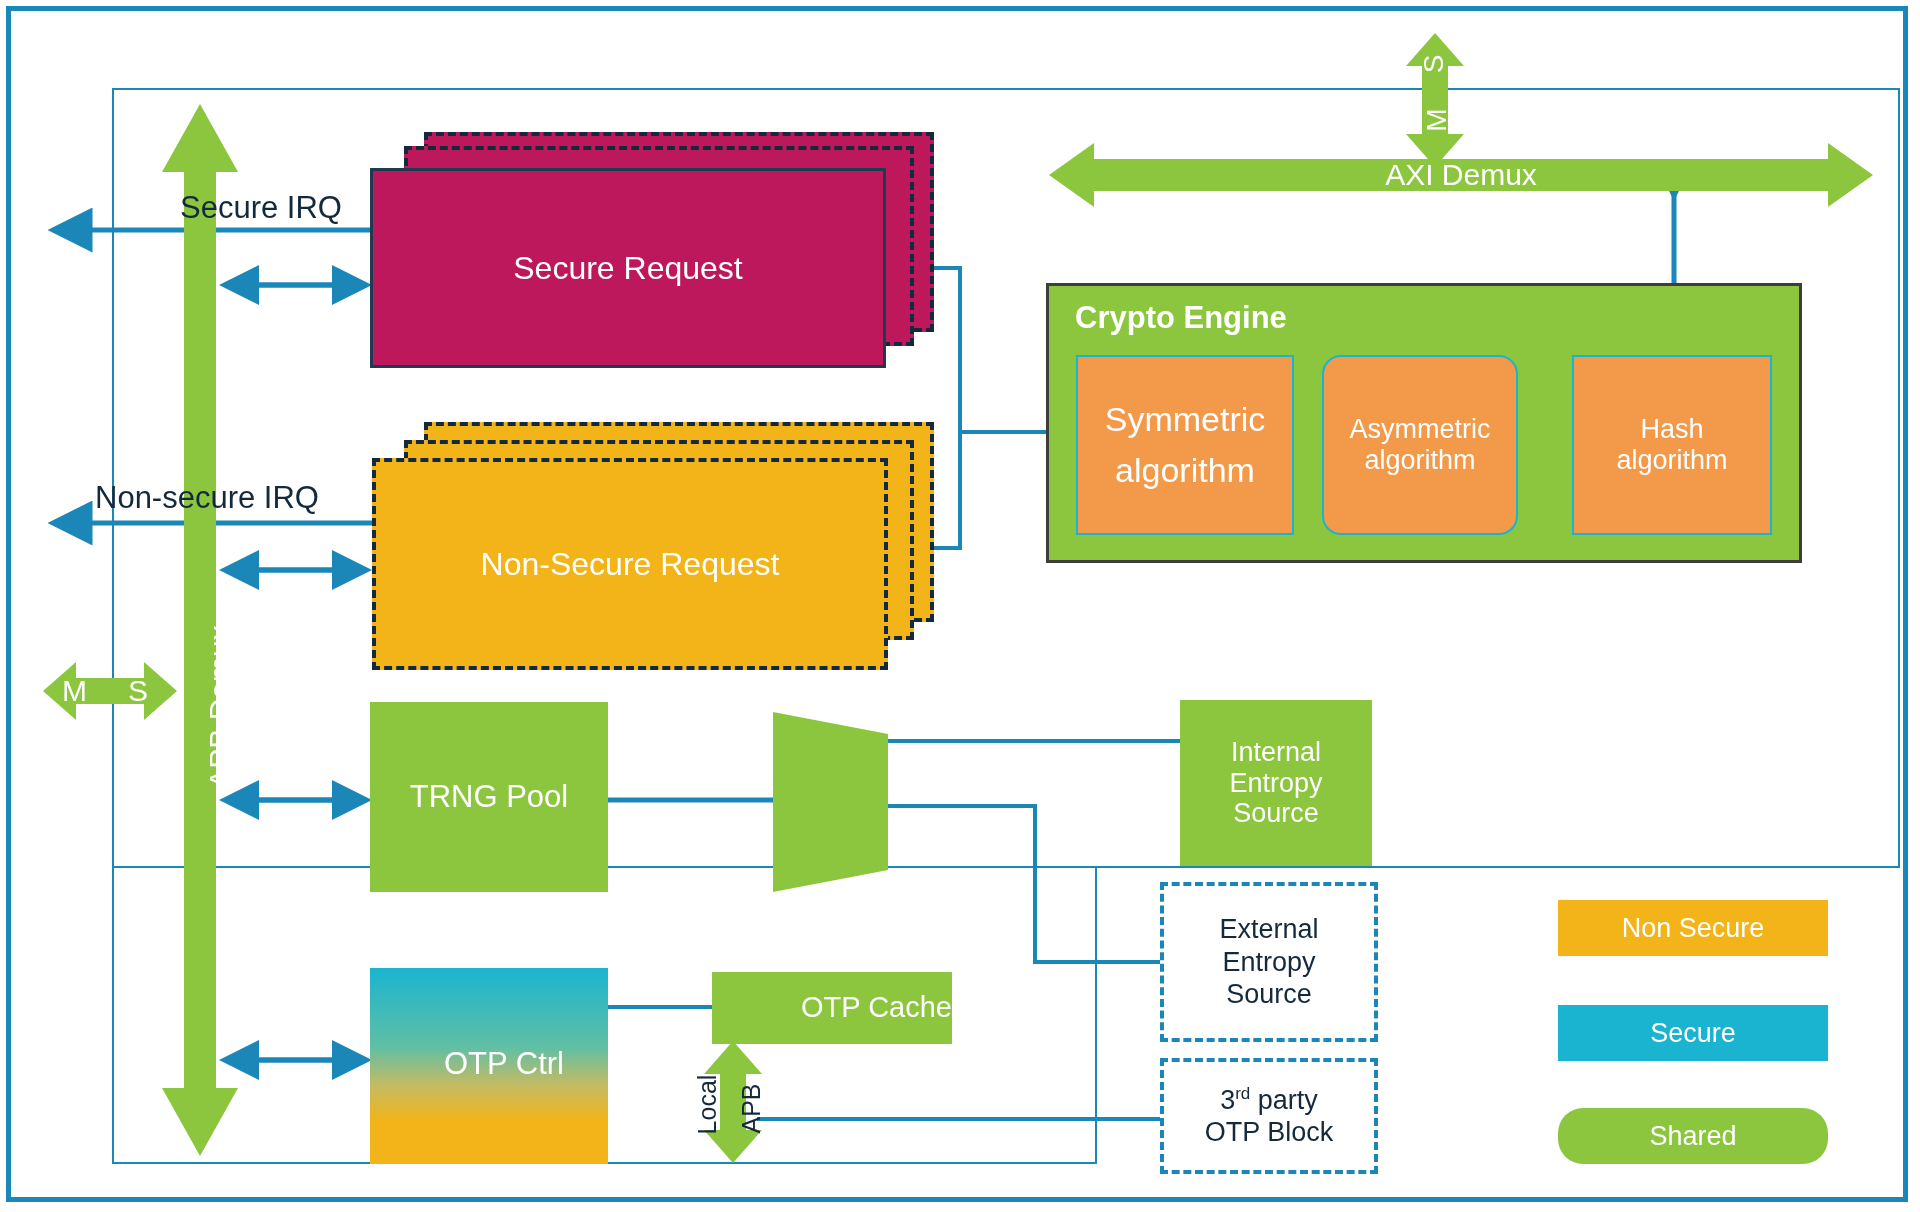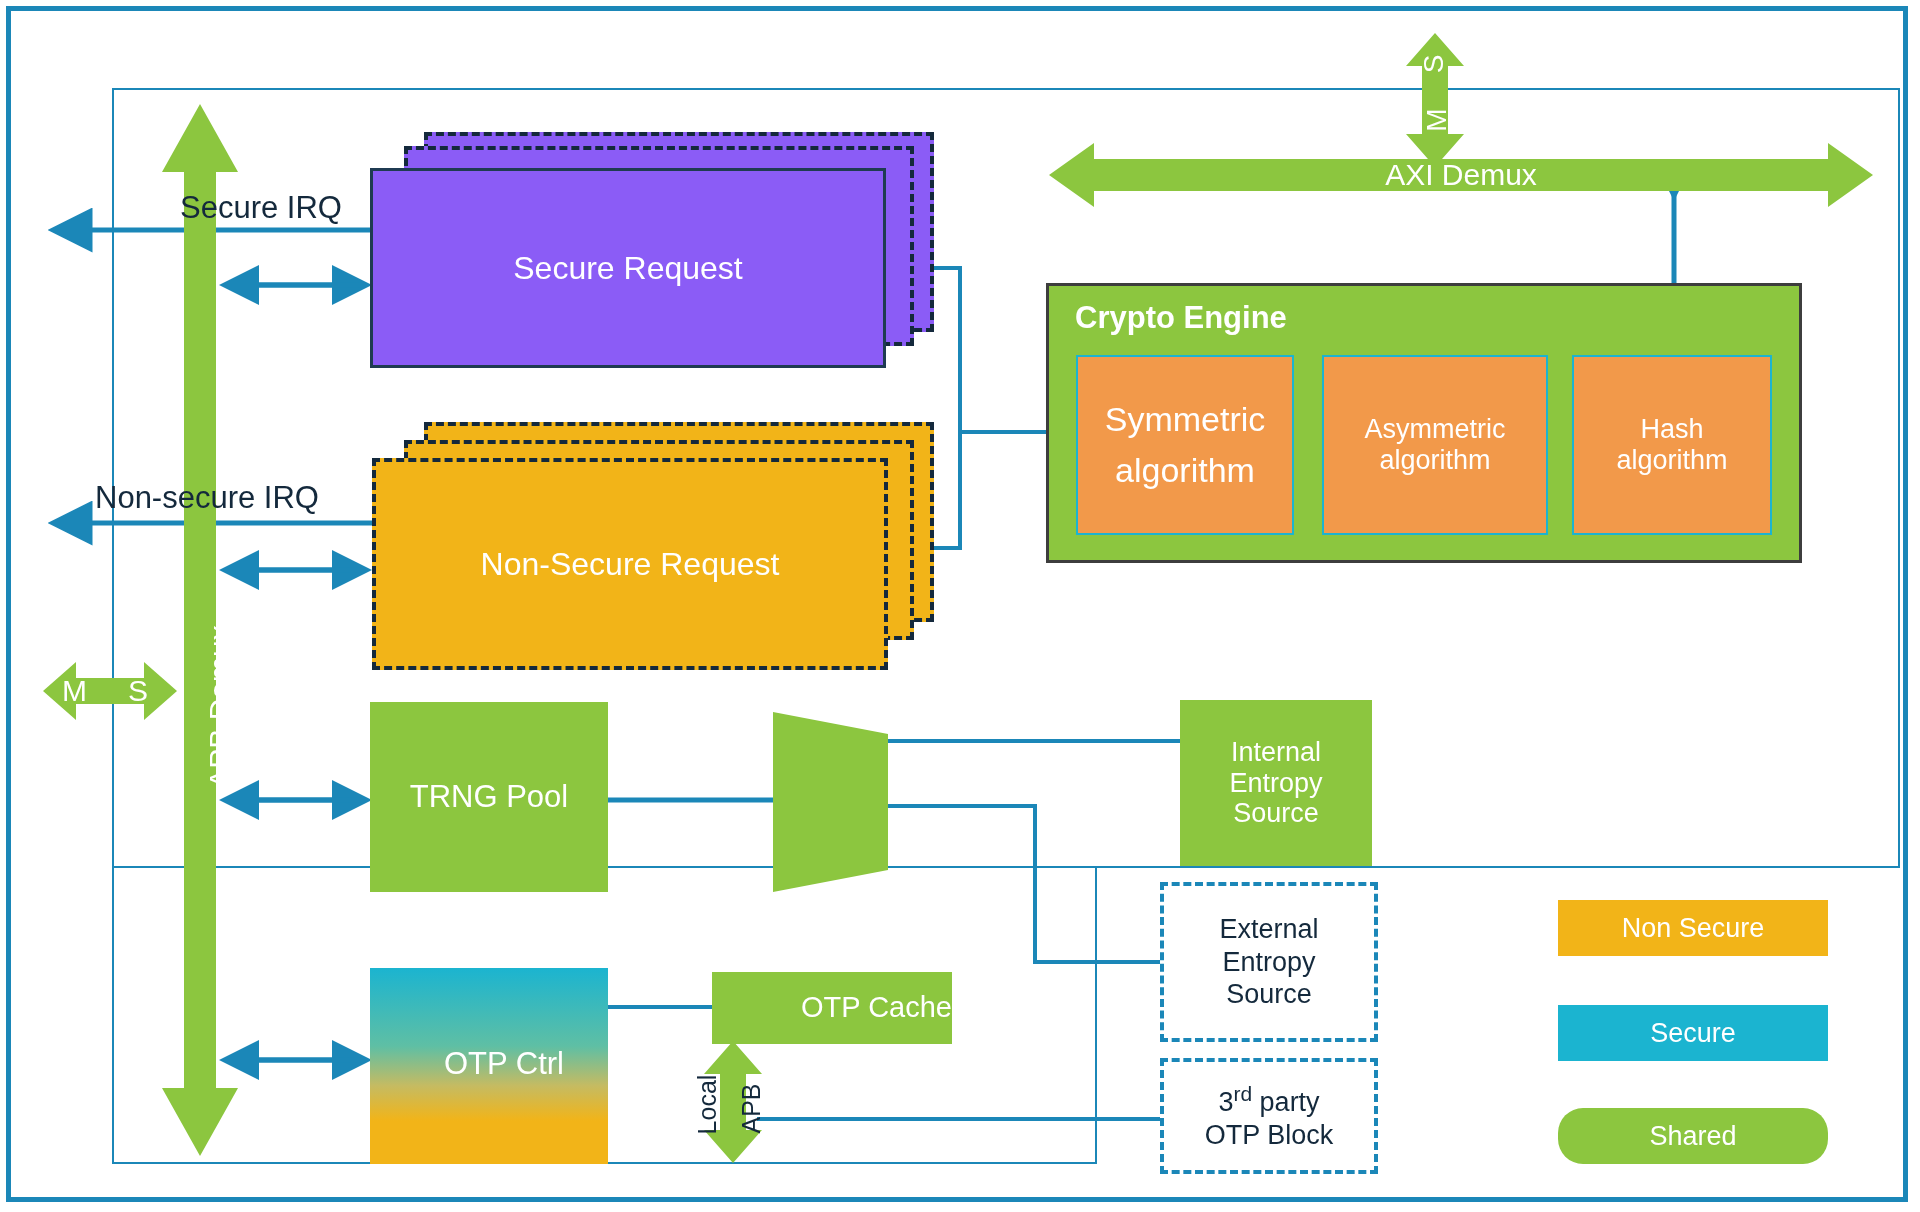--- a/index.html
+++ b/index.html
@@ -21,21 +21,21 @@
   .inner-frame2{
     position:absolute;left:112px;top:866px;width:985px;height:298px;
     border:2px solid #1B87B8;border-top:none;box-sizing:border-box;background:transparent;
   }
 
   
   .box{position:absolute;box-sizing:border-box;display:flex;
        align-items:center;justify-content:center;text-align:center;
        color:#fff;line-height:1.14;}
 
-  .sec{background:#8b5cf6;}
+  .sec{background:#be185d;}
   .nsec{background:#F2B418;}
   .shared{background:#8CC63F;}
   .algo{background:#F2994A;border:2px solid #1BB4D0;}
 
   .solid-dark{border:3px solid #1F3B52;}
   .dashed-dark{border:4px dashed #14293C;}
 
   
   .crypto-engine{
     position:absolute;left:1046px;top:283px;width:756px;height:280px;
@@ -190,21 +190,21 @@
   <div class="lbl" style="left:180px;top:190px;font-size:31px;">Secure IRQ</div>
   <div class="lbl" style="left:95px;top:480px;font-size:31px;">Non-secure IRQ</div>
 
   <div class="crypto-engine">
     <div class="crypto-title">Crypto Engine</div>
   </div>
   <div class="box algo" style="left:1076px;top:355px;width:218px;height:180px;font-size:34px;flex-direction:column;gap:12px;">
     <span>Symmetric</span>
     <span>algorithm</span>
   </div>
-  <div class="box algo" style="left:1322px;top:355px;width:226px;height:180px;font-size:27px;flex-direction:column;">
+  <div class="box algo" style="left:1322px;top:355px;width:196px;height:180px;font-size:27px;flex-direction:column;border-radius:19px;">
     <span>Asymmetric</span>
     <span>algorithm</span>
   </div>
   <div class="box algo" style="left:1572px;top:355px;width:200px;height:180px;font-size:27px;flex-direction:column;">
     <span>Hash</span>
     <span>algorithm</span>
   </div>
 
   <div class="box shared" style="left:370px;top:702px;width:238px;height:190px;font-size:31px;">
     <span>TRNG Pool</span>
@@ -238,21 +238,21 @@
               transform-origin:center;">APB</div>
 
   <div class="ext-dashed" style="left:1160px;top:882px;width:218px;height:160px;font-size:27px;flex-direction:column;">
     <span>External</span>
     <span>Entropy</span>
     <span>Source</span>
   </div>
 
   <div class="ext-dashed" style="left:1160px;top:1058px;width:218px;height:116px;font-size:27px;flex-direction:column;">
     <span>
-      <span>3</span><sup style="font-size:21px;">rd</sup><span> party</span>
+      <span>3</span><sup style="font-size:17px;">rd</sup><span> party</span>
     </span>
     <span>OTP Block</span>
   </div>
 
   <div class="legend-box" style="left:1558px;top:900px;background:#F2B418;">
     <span>Non Secure</span>
   </div>
   <div class="legend-box" style="left:1558px;top:1005px;background:#1BB4D0;">
     <span>Secure</span>
   </div>

